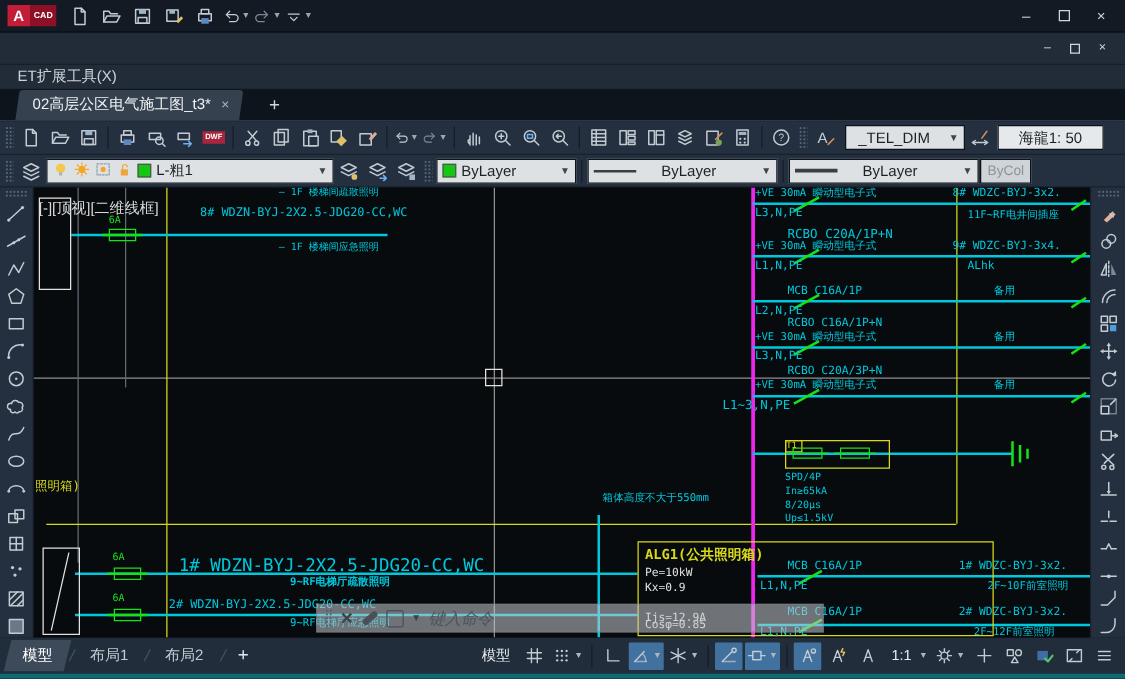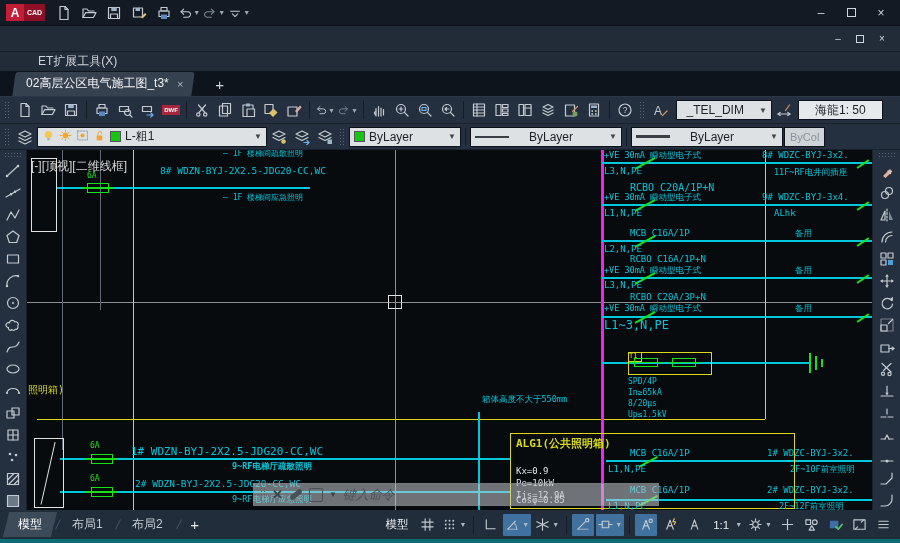--- a/index.html
+++ b/index.html
@@ -23,21 +23,21 @@
   .winbtns { margin-left:auto; display:flex; gap:4px; z-index:2; }
   .wbtn { width:26px; height:18px; display:flex; align-items:center; justify-content:center;
     color:#cfd6dd; font-size:12px; cursor:pointer; }
   .restore-box { width:9px; height:9px; border:1px solid #cfd6dd; }
 
   
   .menubar { height:26px; background:#222c39; font-size:12.5px; color:#d5dae0; padding-left:10px;
     border-bottom:1px solid #161e28; }
   .etbar { height:20px; background:#222c39; font-size:12px; color:#cdd3da; padding-left:14px;
     border-bottom:1px solid #10161e; }
-  .etbar span { cursor:pointer;margin-left:24px; }
+  .etbar span { cursor:pointer; }
   .doc-winbtns { margin-left:auto; display:flex; gap:2px; padding-right:8px; }
   .doc-winbtns .wbtn { height:16px; width:20px; font-size:10px; }
 
   
   .tabbar { height:25px; background:#0e141c; align-items:flex-end; padding-left:14px;
     border-bottom:1px solid #2c3847; }
   .doctab { background:#35414f; color:#f0f3f6; font-size:12px; padding:3px 10px 4px 12px;
     display:flex; align-items:center; gap:8px; border-radius:3px 3px 0 0; cursor:pointer;
     transform:skewX(-8deg); }
   .doctab > * { transform:skewX(8deg); }
@@ -649,43 +649,43 @@
       <div class="ctext" style="left: 747px; top: 59px; color: rgb(0, 200, 220); font-size: 9px;">ALhk</div>
       <div class="ctext" style="left: 603px; top: 79px; color: rgb(0, 200, 220); font-size: 9px;">MCB C16A/1P</div>
       <div class="ctext" style="left: 577px; top: 95px; color: rgb(0, 200, 220); font-size: 9px;">L2,N,PE</div>
       <div class="ctext" style="left: 768px; top: 79px; color: rgb(0, 200, 220); font-size: 8.5px;">备用</div>
       <div class="ctext" style="left: 603px; top: 105px; color: rgb(0, 200, 220); font-size: 9px;">RCBO C16A/1P+N</div>
       <div class="ctext" style="left: 577px; top: 116px; color: rgb(0, 200, 220); font-size: 8.5px;">+VE 30mA 瞬动型电子式</div>
       <div class="ctext" style="left: 577px; top: 131px; color: rgb(0, 200, 220); font-size: 9px;">L3,N,PE</div>
       <div class="ctext" style="left: 768px; top: 116px; color: rgb(0, 200, 220); font-size: 8.5px;">备用</div>
       <div class="ctext" style="left: 603px; top: 143px; color: rgb(0, 200, 220); font-size: 9px;">RCBO C20A/3P+N</div>
       <div class="ctext" style="left: 577px; top: 154px; color: rgb(0, 200, 220); font-size: 8.5px;">+VE 30mA 瞬动型电子式</div>
-      <div class="ctext" style="left: 577px; top: 169px; color: rgb(0, 200, 220); font-size: 12px;">L1~3,N,PE</div>
+      <div class="ctext" style="left: 551px; top: 169px; color: rgb(0, 200, 220); font-size: 10px;">L1~3,N,PE</div>
       <div class="ctext" style="left: 768px; top: 154px; color: rgb(0, 200, 220); font-size: 8.5px;">备用</div>
       <div class="ctext" style="left: 602px; top: 203px; color: rgb(217, 217, 25); font-size: 7px;">T1</div>
       <div class="ctext" style="left: 601px; top: 228px; color: rgb(0, 200, 220); font-size: 8px;">SPD/4P</div>
       <div class="ctext" style="left: 601px; top: 239px; color: rgb(0, 200, 220); font-size: 8px;">In≥65kA</div>
       <div class="ctext" style="left: 601px; top: 250px; color: rgb(0, 200, 220); font-size: 8px;">8/20μs</div>
       <div class="ctext" style="left: 601px; top: 261px; color: rgb(0, 200, 220); font-size: 8px;">Up≤1.5kV</div>
       <div class="ctext" style="left: 455px; top: 245px; color: rgb(0, 200, 220); font-size: 8.5px;">箱体高度不大于550mm</div>
       <div class="ctext" style="left: 1px; top: 234px; color: rgb(217, 217, 25); font-size: 10px;">照明箱)</div>
       <div class="ctext" style="left: 489px; top: 288px; color: rgb(217, 217, 25); font-size: 11px; font-weight: bold;">ALG1(公共照明箱)</div>
-      <div class="ctext" style="left: 489px; top: 305px; color: rgb(226, 226, 226); font-size: 9px; margin-top: 24px;">Pe=10kW</div>
+      <div class="ctext" style="left: 489px; top: 305px; color: rgb(226, 226, 226); font-size: 9px;">Pe=10kW</div>
       <div class="ctext" style="left: 489px; top: 317px; color: rgb(226, 226, 226); font-size: 9px;">Kx=0.9</div>
       <div class="ctext" style="left: 489px; top: 346px; color: rgb(226, 226, 226); font-size: 9px;">Cosφ=0.85</div>
       <div class="ctext" style="left: 489px; top: 341px; color: rgb(226, 226, 226); font-size: 9px;">Ijs=12.9A</div>
       <div class="ctext" style="left: 603px; top: 299px; color: rgb(0, 200, 220); font-size: 9px;">MCB C16A/1P</div>
       <div class="ctext" style="left: 581px; top: 315px; color: rgb(0, 200, 220); font-size: 9px;">L1,N,PE</div>
       <div class="ctext" style="left: 740px; top: 299px; color: rgb(0, 200, 220); font-size: 9px;">1#  WDZC-BYJ-3x2.</div>
       <div class="ctext" style="left: 723px; top: 315px; color: rgb(0, 200, 220); font-size: 8.5px; margin-left: 40px;">2F~10F前室照明</div>
       <div class="ctext" style="left: 603px; top: 336px; color: rgb(0, 200, 220); font-size: 9px;">MCB C16A/1P</div>
       <div class="ctext" style="left: 581px; top: 352px; color: rgb(0, 200, 220); font-size: 9px;">L1,N,PE</div>
       <div class="ctext" style="left: 740px; top: 336px; color: rgb(0, 200, 220); font-size: 9px;">2#  WDZC-BYJ-3x2.</div>
       <div class="ctext" style="left: 752px; top: 352px; color: rgb(0, 200, 220); font-size: 8.5px;">2F~12F前室照明</div>
-      <div class="ctext" style="left: 104px; top: 296px; color: rgb(0, 200, 220); font-size: 11px; text-align: center;">1# WDZN-BYJ-2X2.5-JDG20-CC,WC</div>
+      <div class="ctext" style="left: 116px; top: 296px; color: rgb(0, 200, 220); font-size: 14px; text-align: center;">1# WDZN-BYJ-2X2.5-JDG20-CC,WC</div>
       <div class="ctext" style="left: 205px; top: 312px; color: rgb(0, 200, 220); font-size: 8.5px; font-weight: bold;">9~RF电梯厅疏散照明</div>
       <div class="ctext" style="left: 108px; top: 329px; color: rgb(0, 200, 220); font-size: 9.5px; text-align: right;">2# WDZN-BYJ-2X2.5-JDG20-CC,WC</div>
       <div class="ctext" style="left: 205px; top: 345px; color: rgb(0, 200, 220); font-size: 8.5px;">9~RF电梯厅应急照明</div>
       <div class="ctext" style="left: 63px; top: 292px; color: rgb(23, 226, 23); font-size: 8px;">6A</div>
       <div class="ctext" style="left: 63px; top: 325px; color: rgb(23, 226, 23); font-size: 8px;">6A</div>
       <div class="ctext" style="left: 4px; top: 10px; color: rgb(216, 216, 216); font-size: 12px; font-family: &quot;Liberation Sans&quot;, sans-serif;">[-][顶视][二维线框]</div>
     </div>
   <div class="sidecol right" id="modify-toolbar">
       <div class="vgrip"></div>
       <span class="sbtn">

